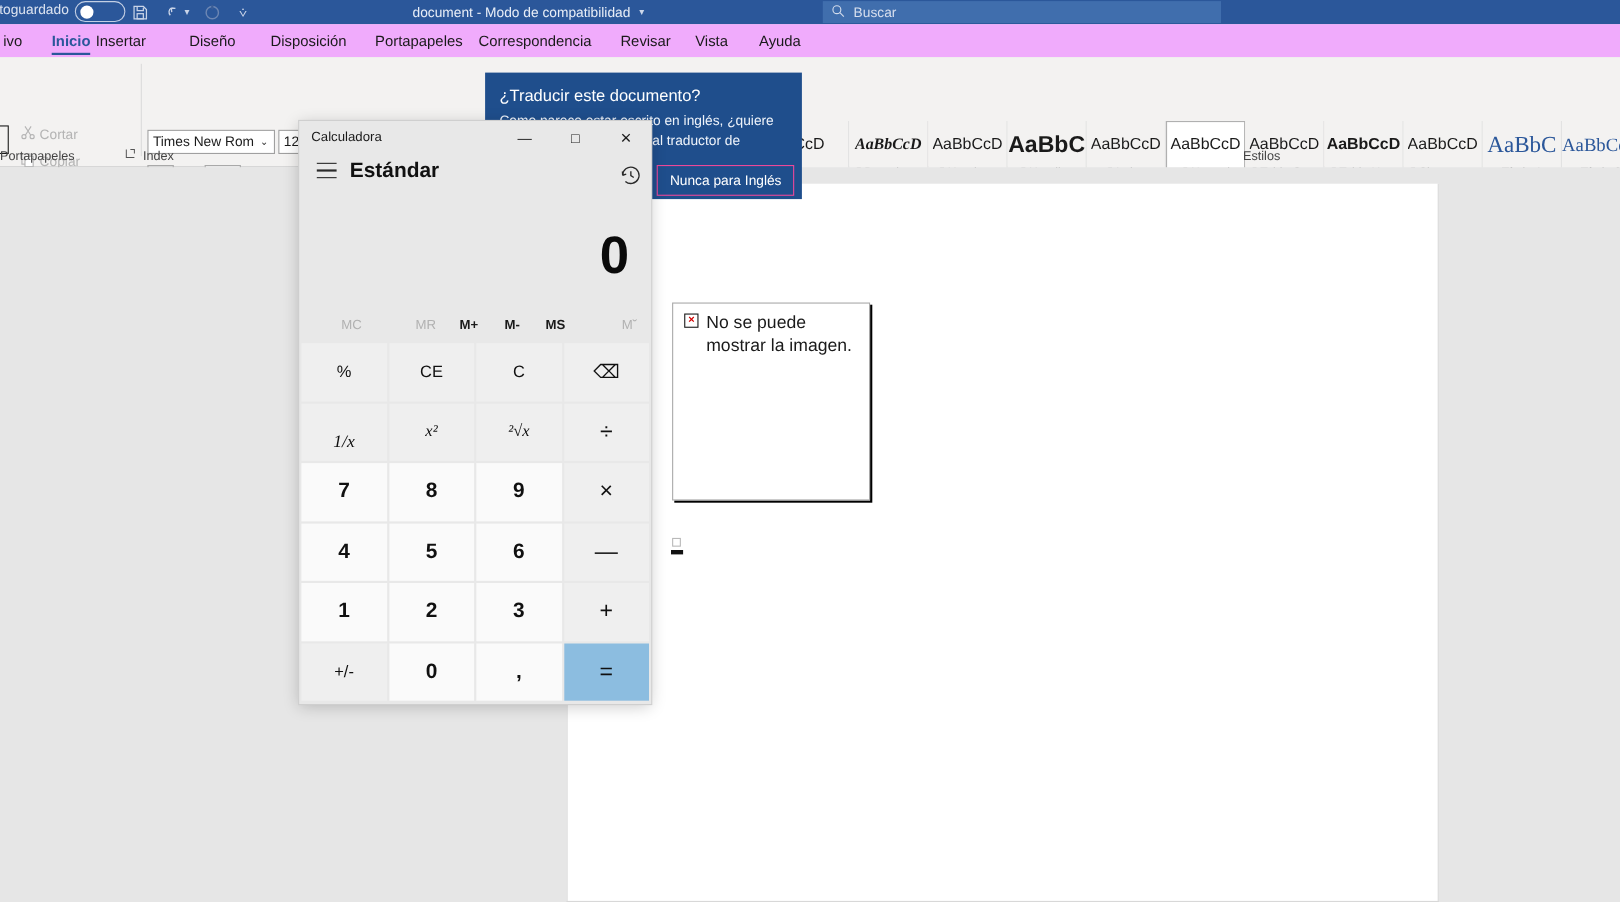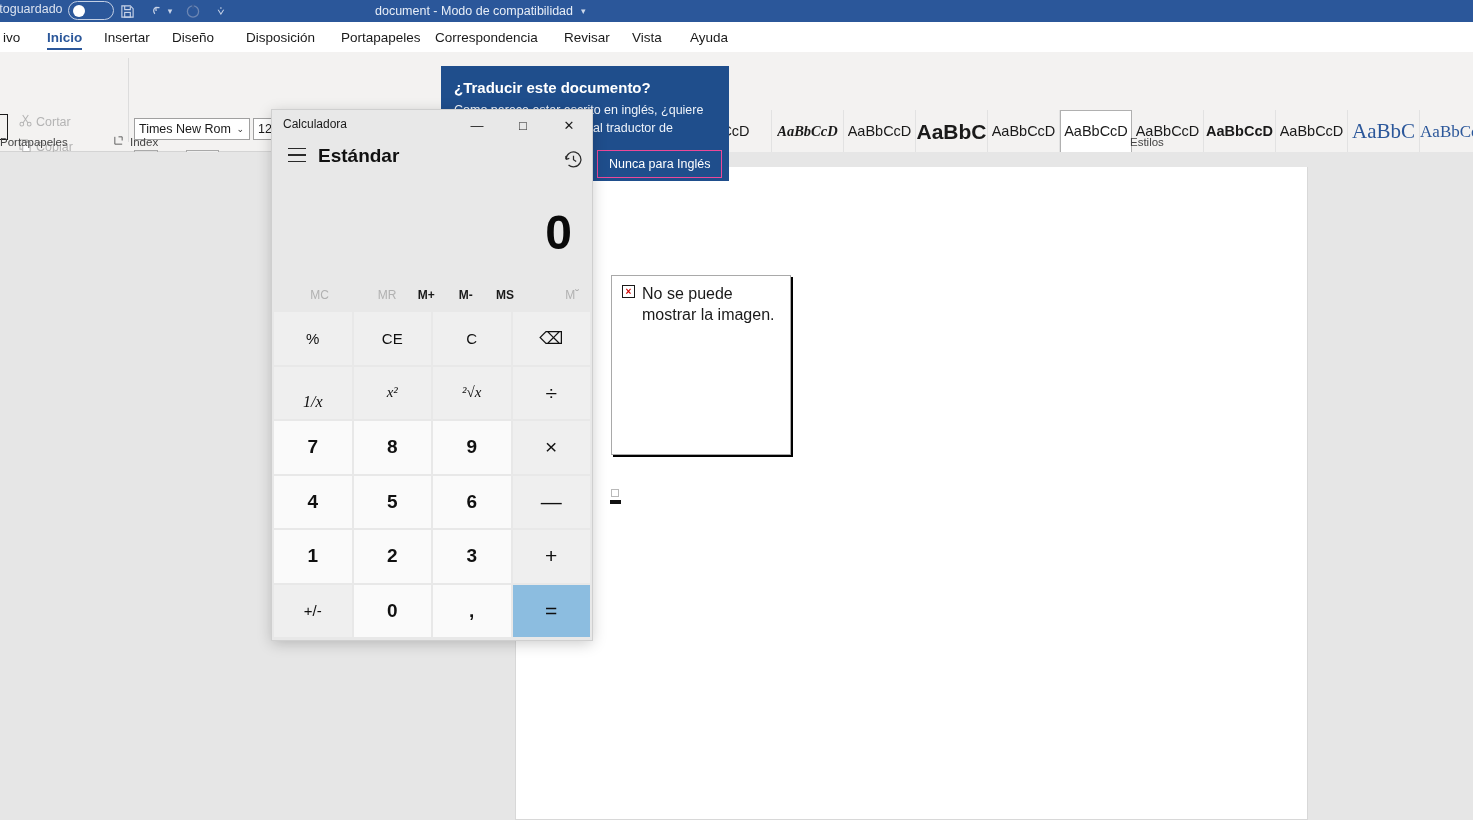--- a/index.html
+++ b/index.html
@@ -49,21 +49,21 @@
     background: #406ead; border: none; display: flex; align-items: center;
   }
   .searchbox .s-ico {
     width: 28px; text-align: center; color: #d3dcec; font-size: 12px;
   }
   .searchbox .s-ph { font-size: 12.5px; color: #d7dfee; }
 
   
   .tabstrip {
     position: absolute; left: 0; top: 22px; width: 1473px; height: 30px;
-    background: #ffffff;
+    background: #f0abfc;
   }
   .tab {
     position: absolute; top: 0; height: 30px;
     display: flex; align-items: center; justify-content: center;
     font-size: 13.5px; color: #1a1a1a; white-space: nowrap; padding: 0 7px;
   }
   .tab.active { color: #2b579a; font-weight: bold; }
   .tab.active::after {
     content: ""; position: absolute; left: 7px; right: 7px; bottom: 2px;
     height: 2.5px; background: #2b579a;
@@ -180,21 +180,21 @@
     background: #111;
   }
 
   
   .translate-popup {
     position: absolute; left: 441px; top: 66px; width: 288px; height: 115px;
     background: #1f4e8c; color: #ffffff; z-index: 40;
   }
   .tp-title {
     position: absolute; left: 13px; top: 13px;
-    font-size: 15px; font-weight: bold; white-space: nowrap;
+    font-size: 15px; font-weight: normal; white-space: nowrap;
   }
   .tp-body {
     position: absolute; left: 13px; top: 35px; width: 262px;
     font-size: 12.5px; line-height: 1.45; color: #eef3fa;
   }
   .tp-btn {
     position: absolute; left: 597px; top: 150px;
     padding: 6px 11px; border: 1px solid #ec4899; background: transparent;
     color: #ffffff; font-size: 12.5px; white-space: nowrap; z-index: 41;
     font-family: "Liberation Sans", sans-serif;
@@ -295,30 +295,39 @@
           <path d="M8 1.5v4" stroke="#3a5d96" stroke-width="2"></path>
       </svg>
     </div>
     <div class="tb-icon" style="left:208px; font-size:12px;">⩒</div>
 
     <div class="doc-title">
       <span>document  -  Modo de compatibilidad</span>
       <span class="caret">▾</span>
     </div>
 
+    <div class="searchbox">
+      <span class="s-ico">
+        <svg width="12" height="12" viewBox="0 0 14 14" fill="none" stroke="#d3dcec" stroke-width="1.2">
+          <circle cx="5.6" cy="5.6" r="4.2"></circle>
+            <path d="M8.8 8.8L13 13"></path>
+        </svg>
+      </span>
+      <span class="s-ph">Buscar</span>
+    </div>
   </div>
 
   <div class="tabstrip" id="tabstrip">
       <div class="tab" style="left: -4px;">
         <span>ivo</span>
       </div>
       <div class="tab active" style="left: 40px;">
         <span>Inicio</span>
       </div>
-      <div class="tab" style="left: 97px;">
+      <div class="tab" style="left: 80px;">
         <span>Insertar</span>
       </div>
       <div class="tab" style="left: 165px;">
         <span>Diseño</span>
       </div>
       <div class="tab" style="left: 239px;">
         <span>Disposición</span>
       </div>
       <div class="tab" style="left: 334px;">
         <span>Portapapeles</span>

